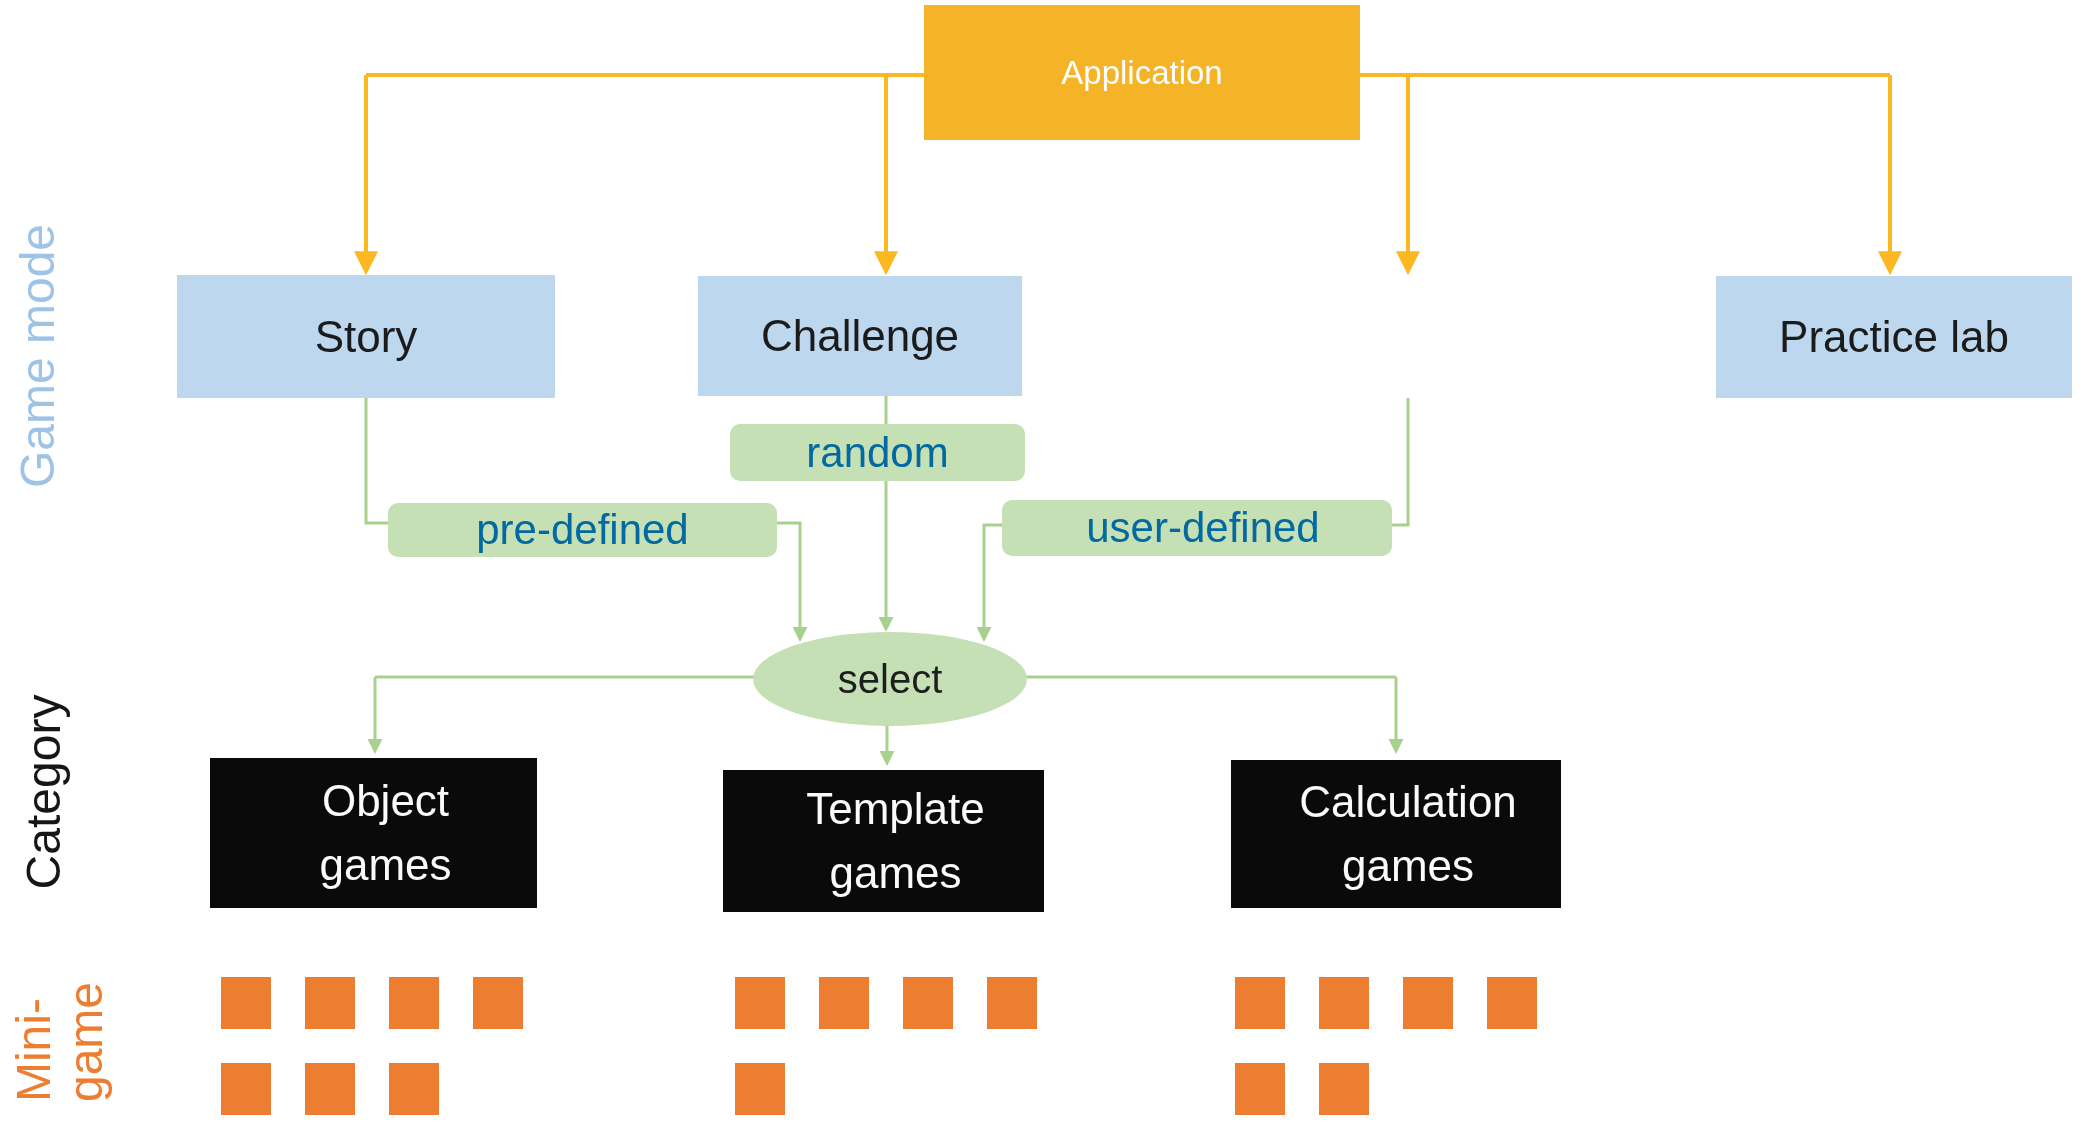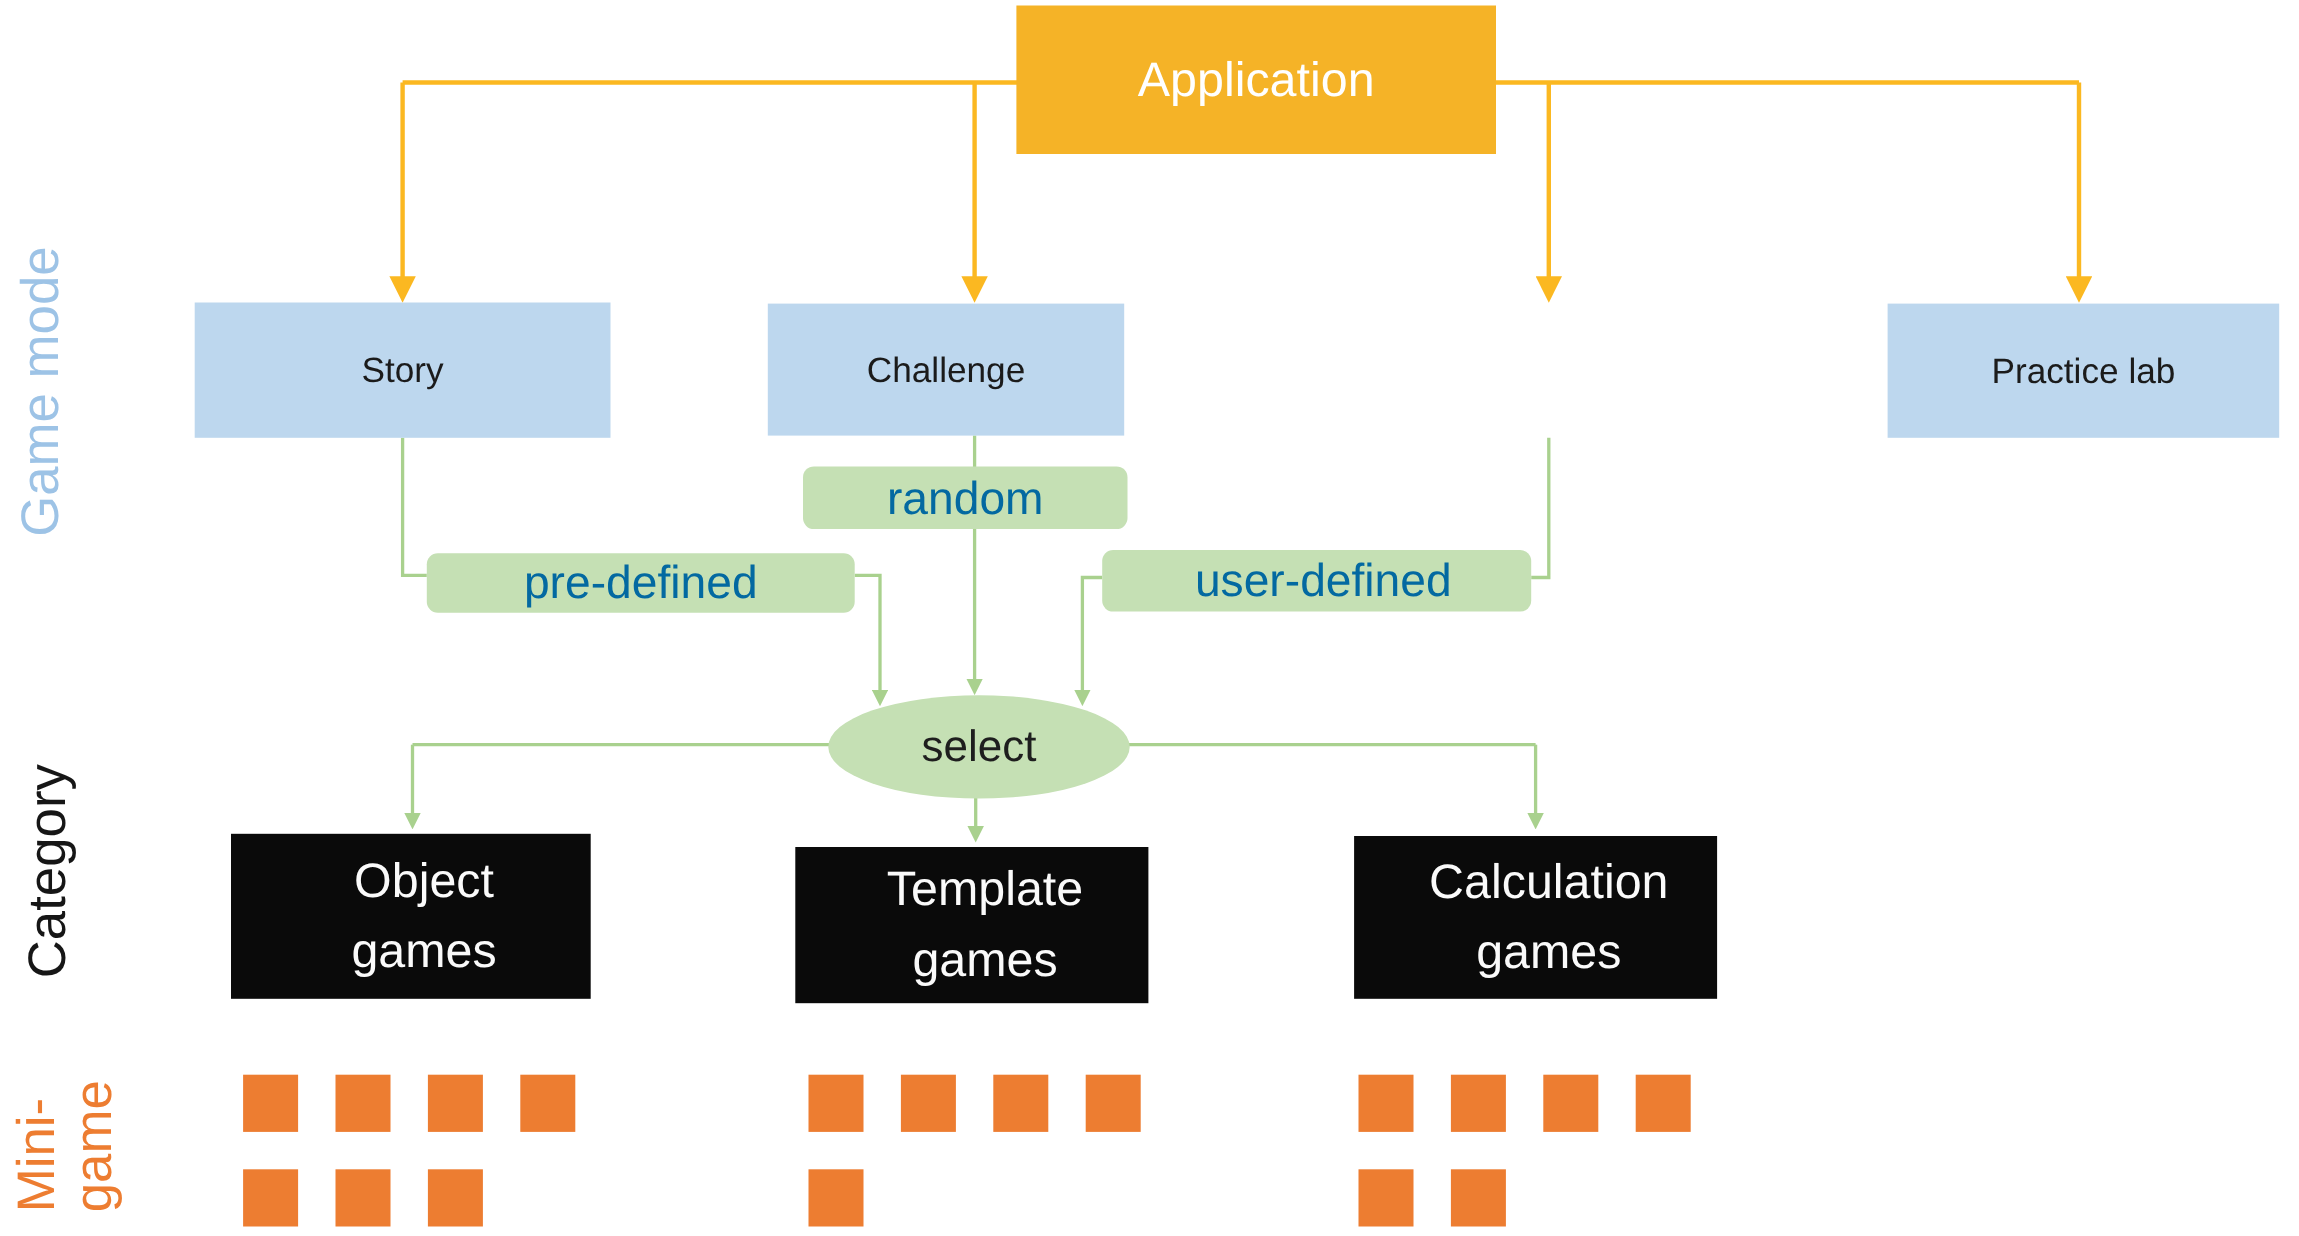--- a/index.html
+++ b/index.html
@@ -7,22 +7,22 @@
   #canvas{position:relative;width:2090px;height:1124px;overflow:hidden;background:#ffffff;}
   #connectors{position:absolute;left:0;top:0;z-index:0;}
 
   .gold-stroke{stroke:var(--gold_line);stroke-width:4;fill:none;}
   .green-stroke{stroke:var(--green_line);stroke-width:3;fill:none;}
   .marker-gold{fill:var(--gold_line);}
   .marker-green{fill:var(--green_line);}
 
   .node{position:absolute;z-index:1;display:flex;align-items:center;justify-content:center;
         text-align:center;box-sizing:border-box;}
-  .root-node{background:var(--gold);color:#ffffff;font-size:44px;}
-  .mode-node{background:var(--blue);color:#1b1b1b;font-size:32px;}
+  .root-node{background:var(--gold);color:#ffffff;font-size:33px;}
+  .mode-node{background:var(--blue);color:#1b1b1b;font-size:44px;}
   .pill{background:var(--green_fill);color:#0369a1;font-size:42px;border-radius:10px;}
   .ellipse{background:var(--green_fill);color:#1e1e1e;font-size:40px;border-radius:50%;text-align:center;}
   .cat-node{background:var(--black);color:#fafafa;font-size:44px;line-height:1.45;white-space:pre-line;padding-left:24px;}
 
   .side-label{position:absolute;z-index:1;transform:translate(-50%,-50%) rotate(-90deg);
         white-space:pre-line;font-size:48px;line-height:1.08;text-align:left;}
   .label-gamemode{color:var(--blue_text);}
   .label-category{color:#161616;}
   .label-minigame{color:var(--orange);}
 

